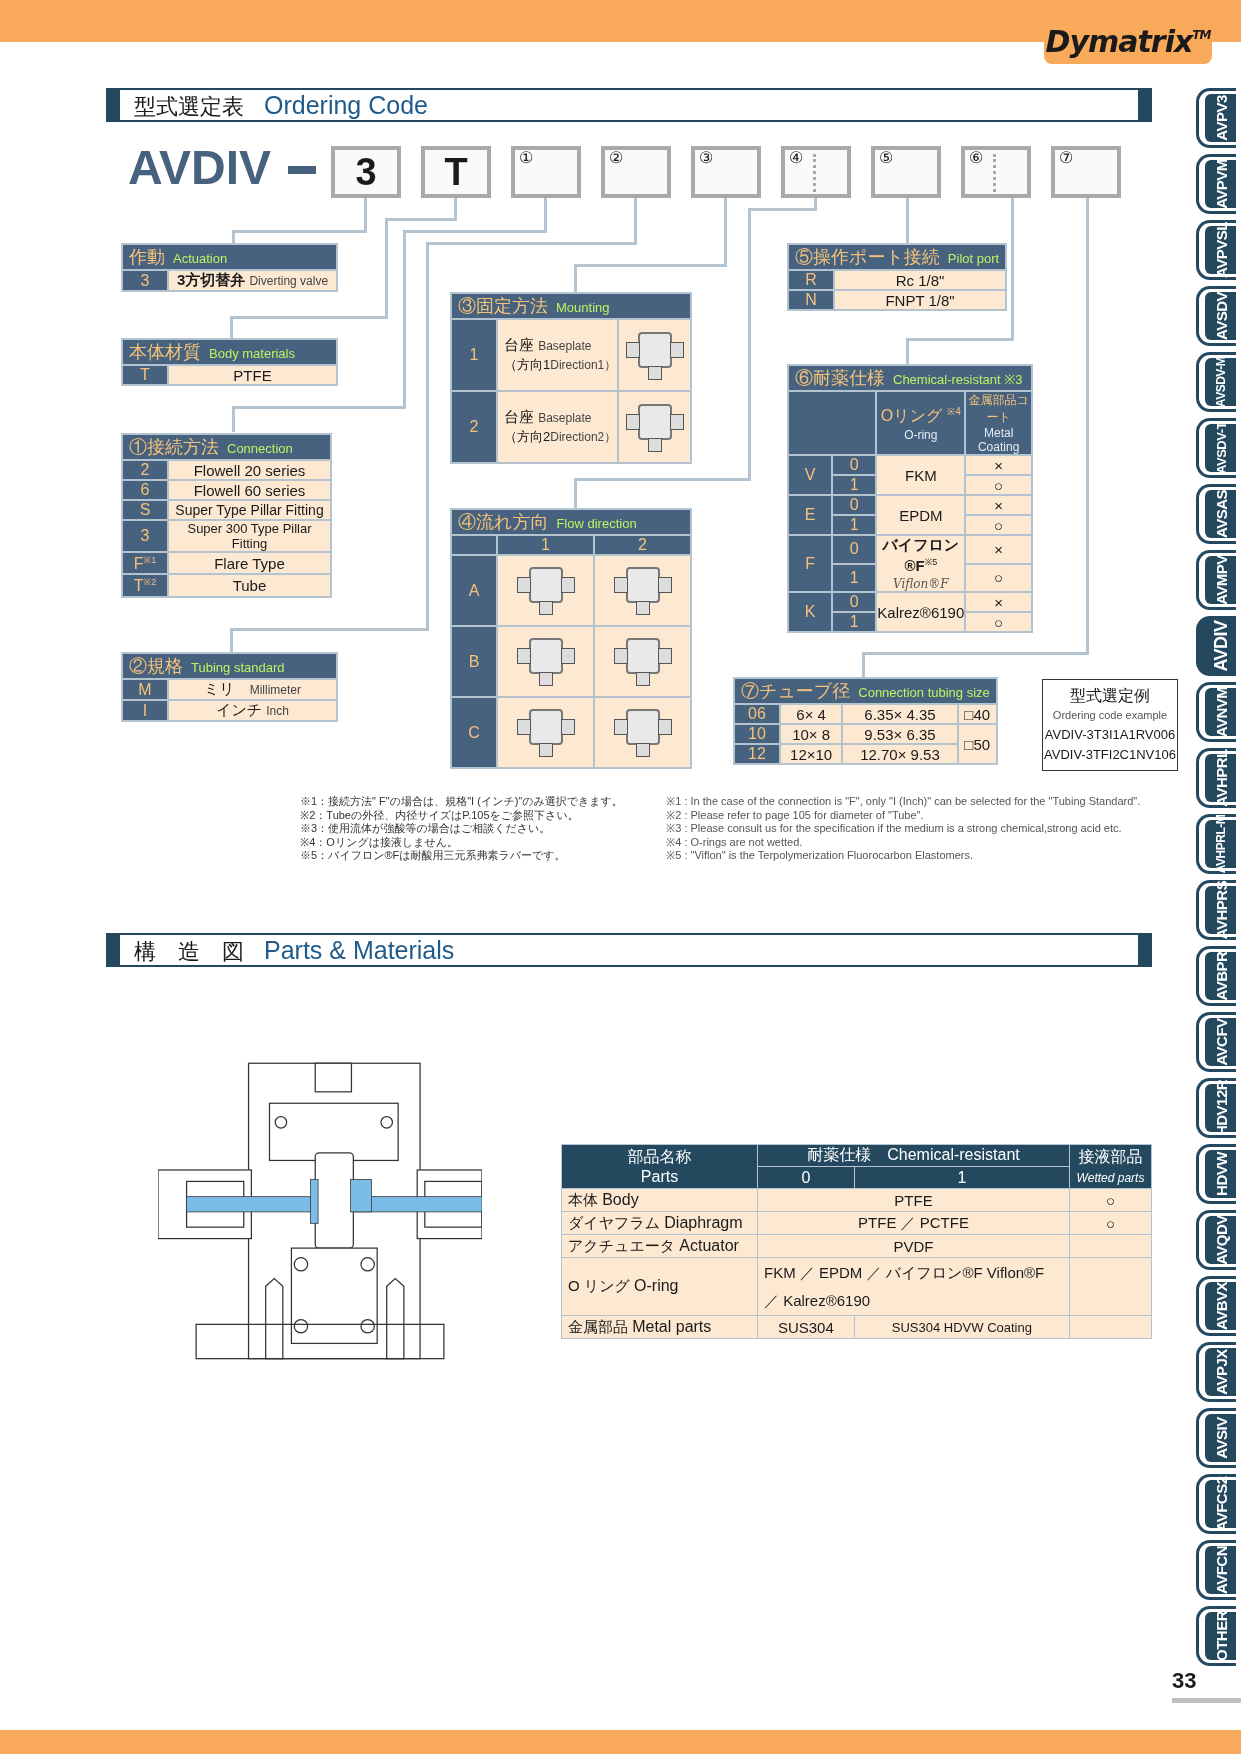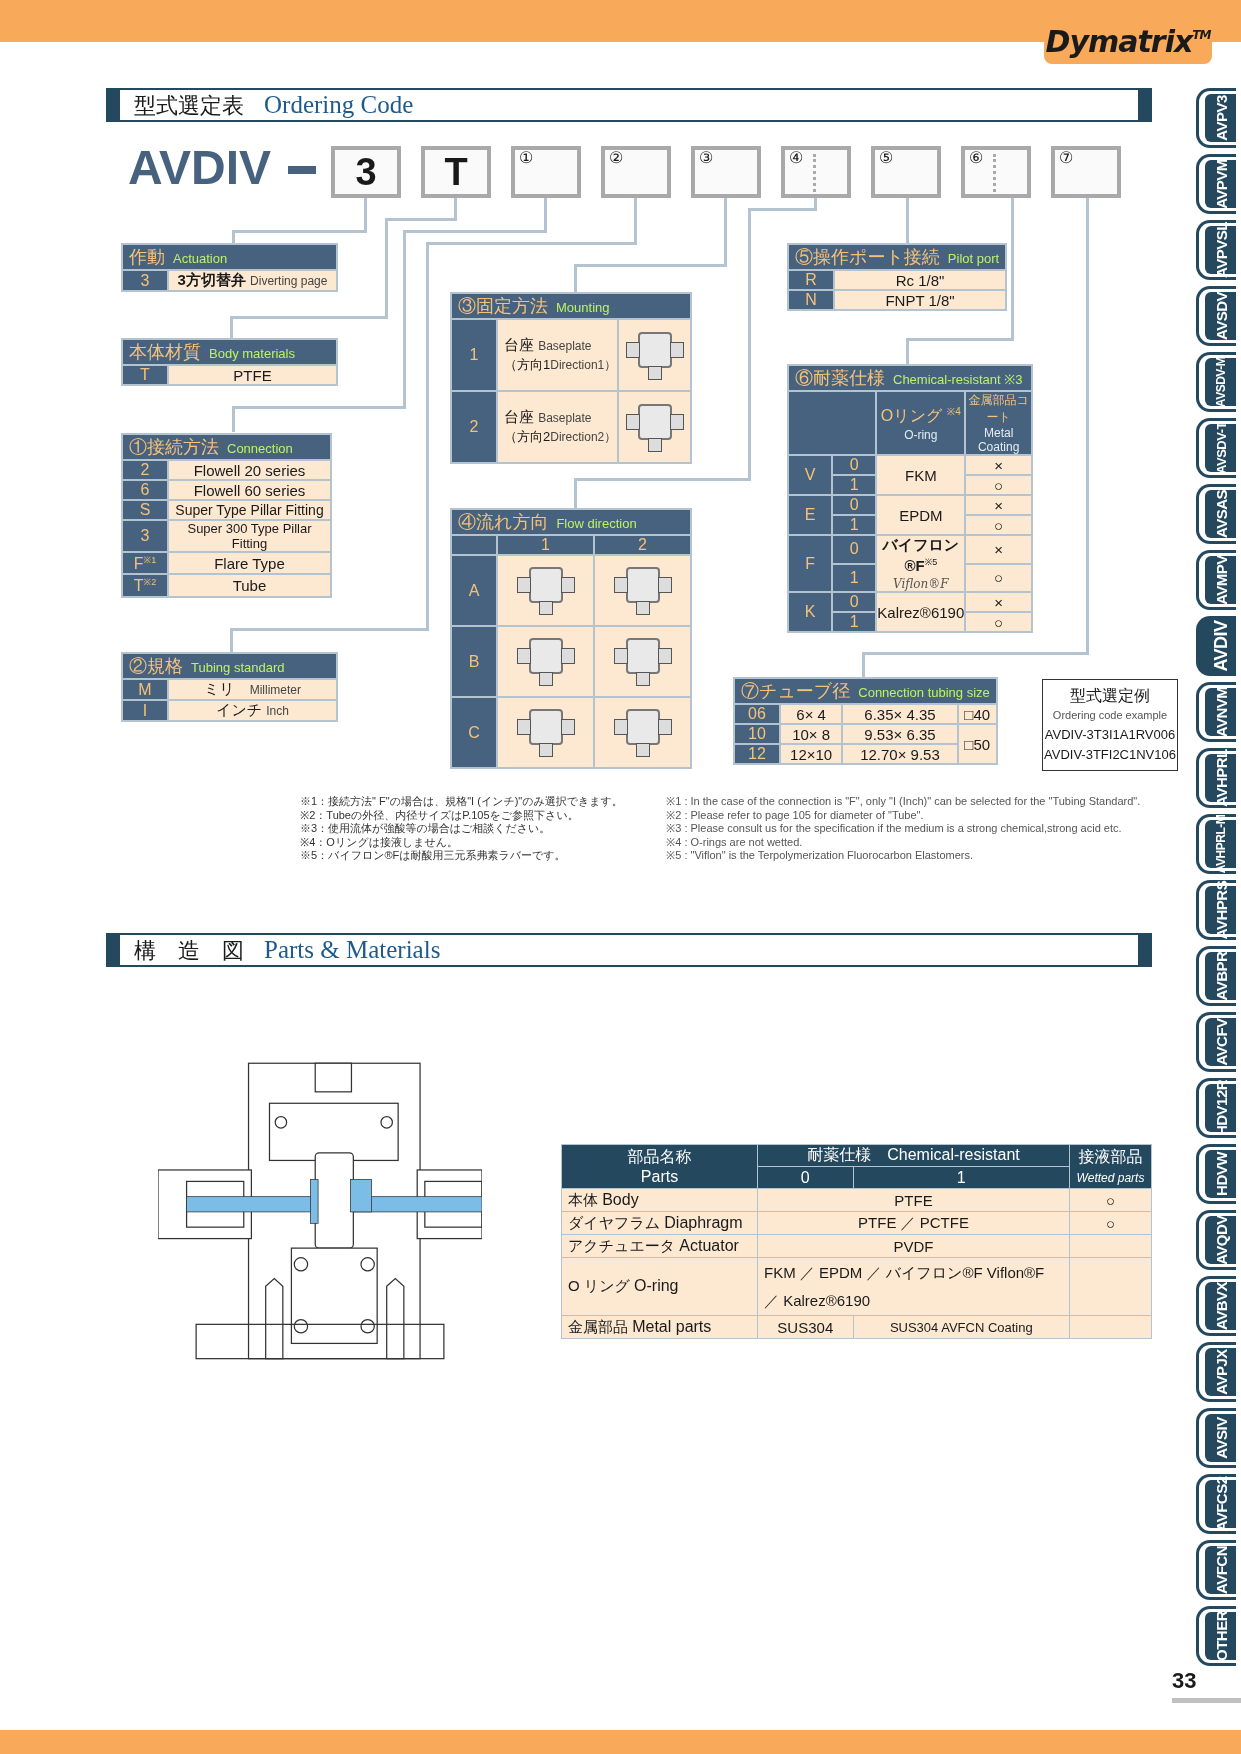--- a/index.html
+++ b/index.html
@@ -5,21 +5,21 @@
   * { box-sizing: border-box; margin: 0; padding: 0; }
   body { width: 1241px; height: 1754px; position: relative; background: #fff; font-family: "DejaVu Sans", sans-serif; color: #1a1a1a; overflow: hidden; }
   .abs { position: absolute; }
   .topbar { left: 0; top: 0; width: 1241px; height: 42px; background: #f8a95a; }
   .botbar { left: 0; top: 1730px; width: 1241px; height: 24px; background: #f8a95a; }
   .brand { left: 1044px; top: 20px; width: 168px; height: 44px; background: #f8a95a; border-radius: 0 0 8px 8px; font-family: "DejaVu Sans", sans-serif; font-weight: bold; font-style: italic; font-size: 30px; color: #1a1a1a; text-align: center; line-height: 44px; letter-spacing: -1px; }
   .brand sup { font-size: 12px; vertical-align: top; line-height: 30px; }
 
   .sec-head { left: 106px; width: 1046px; height: 34px; border: 2px solid #24495f; border-left: 14px solid #24495f; border-right: 14px solid #24495f; background: #fff; font-size: 22px; line-height: 30px; padding-left: 14px; }
   .sec-head .jp { color: #1a1a1a; margin-right: 20px; }
-  .sec-head .en { color: #1f5a8c; font-family: Liberation Serif, serif; font-size: 25px; }
+  .sec-head .en { color: #1f5a8c; font-family: Liberation Sans, sans-serif; font-size: 25px; }
 
   .model { left: 128px; top: 140px; font-family: "Liberation Sans", sans-serif; font-weight: bold; font-size: 48px; color: #46627e; }
   .dash { left: 288px; top: 166px; width: 28px; height: 8px; background: #46627e; }
   .codebox { top: 146px; width: 70px; height: 52px; border: 4px solid #a9a9a9; background: #fafafa; font-family: "Liberation Sans", sans-serif; font-weight: bold; font-size: 38px; text-align: center; line-height: 44px; }
   .codebox .num { position: absolute; left: 4px; top: -2px; font-size: 16px; font-weight: normal; line-height: 20px; }
   .codebox .dotted { position: absolute; left: 28px; top: 4px; height: 38px; border-left: 3px dotted #a9a9a9; }
 
   .line { background: #b4c3d0; position: absolute; }
 
   table.opt { position: absolute; border-collapse: collapse; font-family: "Liberation Sans", sans-serif; }
@@ -146,21 +146,21 @@
   <div class="line" style="left:862px;top:652px;width:3px;height:26px;"></div>
 </div>
 
 <table class="opt" style="left:121px;top:243px;width:217px;">
   <tbody>
       <tr>
         <th class="hd" colspan="2"><span>作動</span><small>Actuation</small></th>
       </tr>
   <tr>
         <td class="code">3</td>
-        <td class="val"><b>3方切替弁</b> <small>Diverting page</small></td>
+        <td class="val"><b>3方切替弁</b> <small>Diverting valve</small></td>
       </tr>
 </tbody>
   </table>
 
 <table class="opt" style="left:121px;top:338px;width:217px;">
   <tbody>
       <tr>
         <th class="hd" colspan="2"><span>本体材質</span><small>Body materials</small></th>
       </tr>
   <tr>
@@ -440,21 +440,21 @@
         <td class="c"></td>
       </tr>
   <tr style="height:58px;">
         <td><span>O リング</span> <small>O-ring</small></td>
         <td colspan="2" style="line-height:28px;"><span>FKM ／ EPDM ／ バイフロン®F Viflon®F</span><br><span>／ Kalrez®6190</span></td>
         <td class="c"></td>
       </tr>
   <tr>
         <td><span>金属部品</span> <small>Metal parts</small></td>
         <td class="c">SUS304</td>
-        <td class="c" style="font-size:13px;">SUS304 AVFCN Coating</td>
+        <td class="c" style="font-size:13px;">SUS304 HDVW Coating</td>
         <td class="c"></td>
       </tr>
 </tbody>
   </table>
 
 <div>
   <div class="abs tab" style="top:88px;height:60px;">
       <div class="in">
         <span>AVPV3</span>
       </div>

